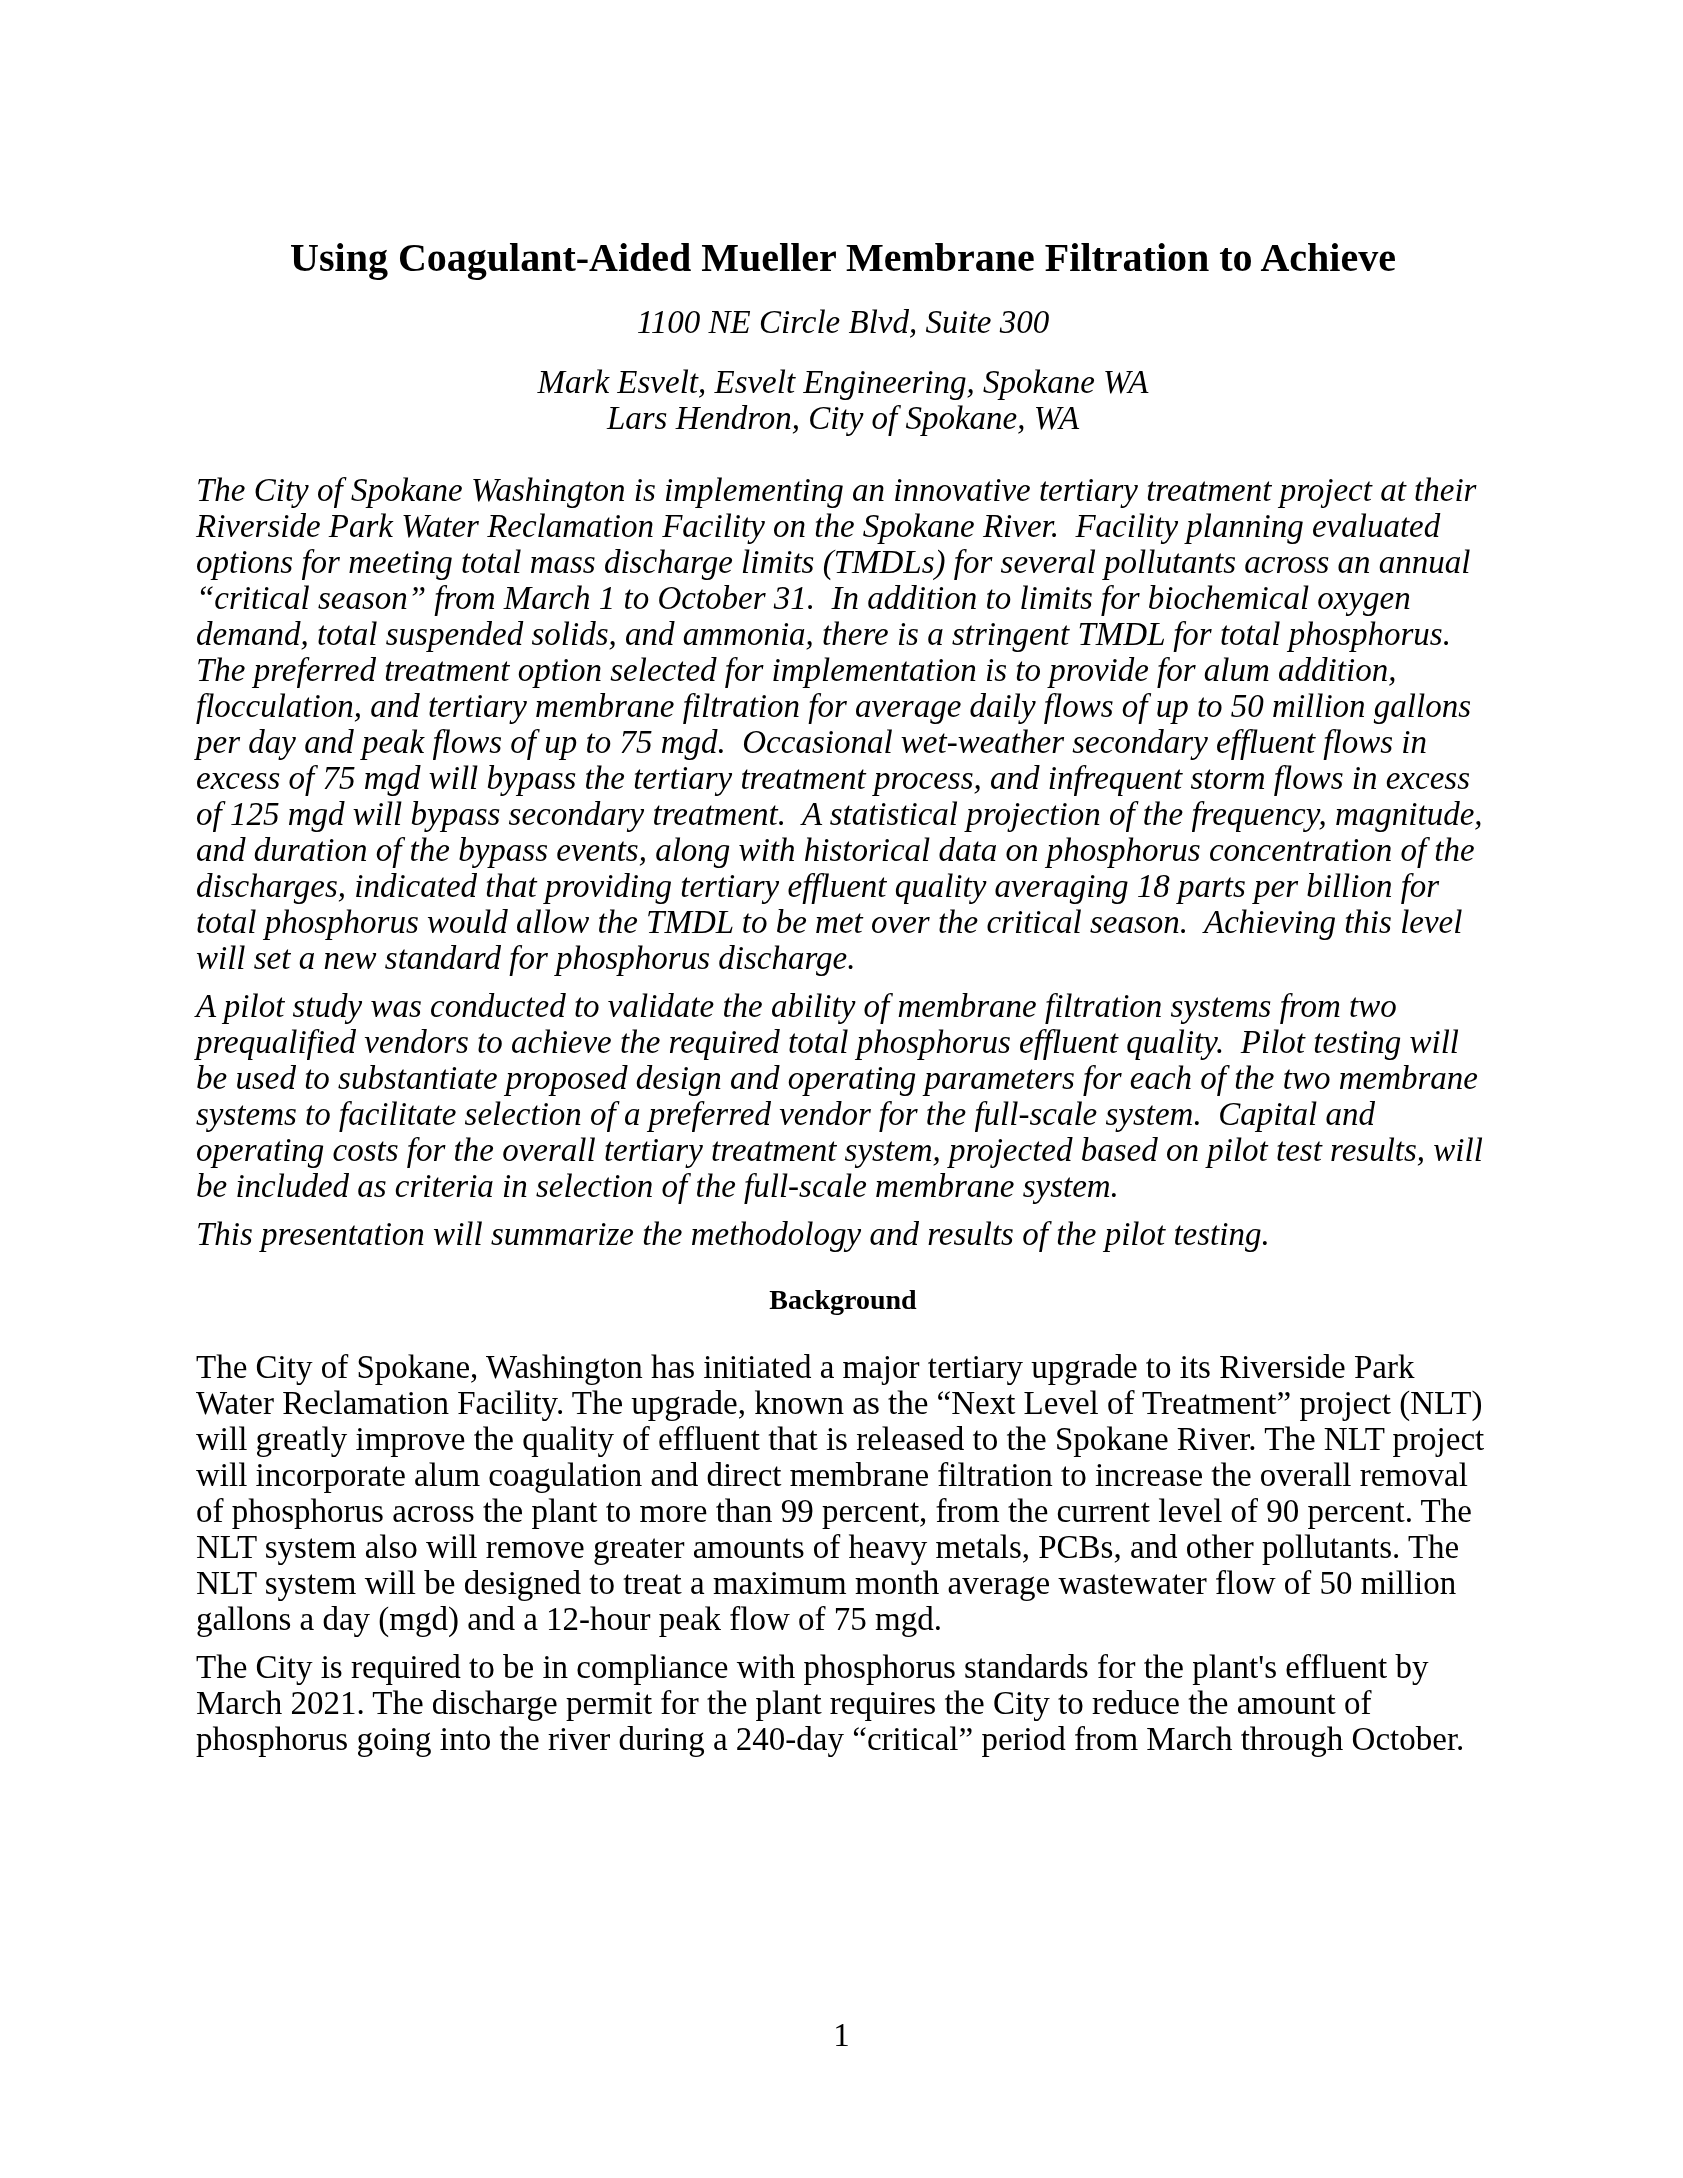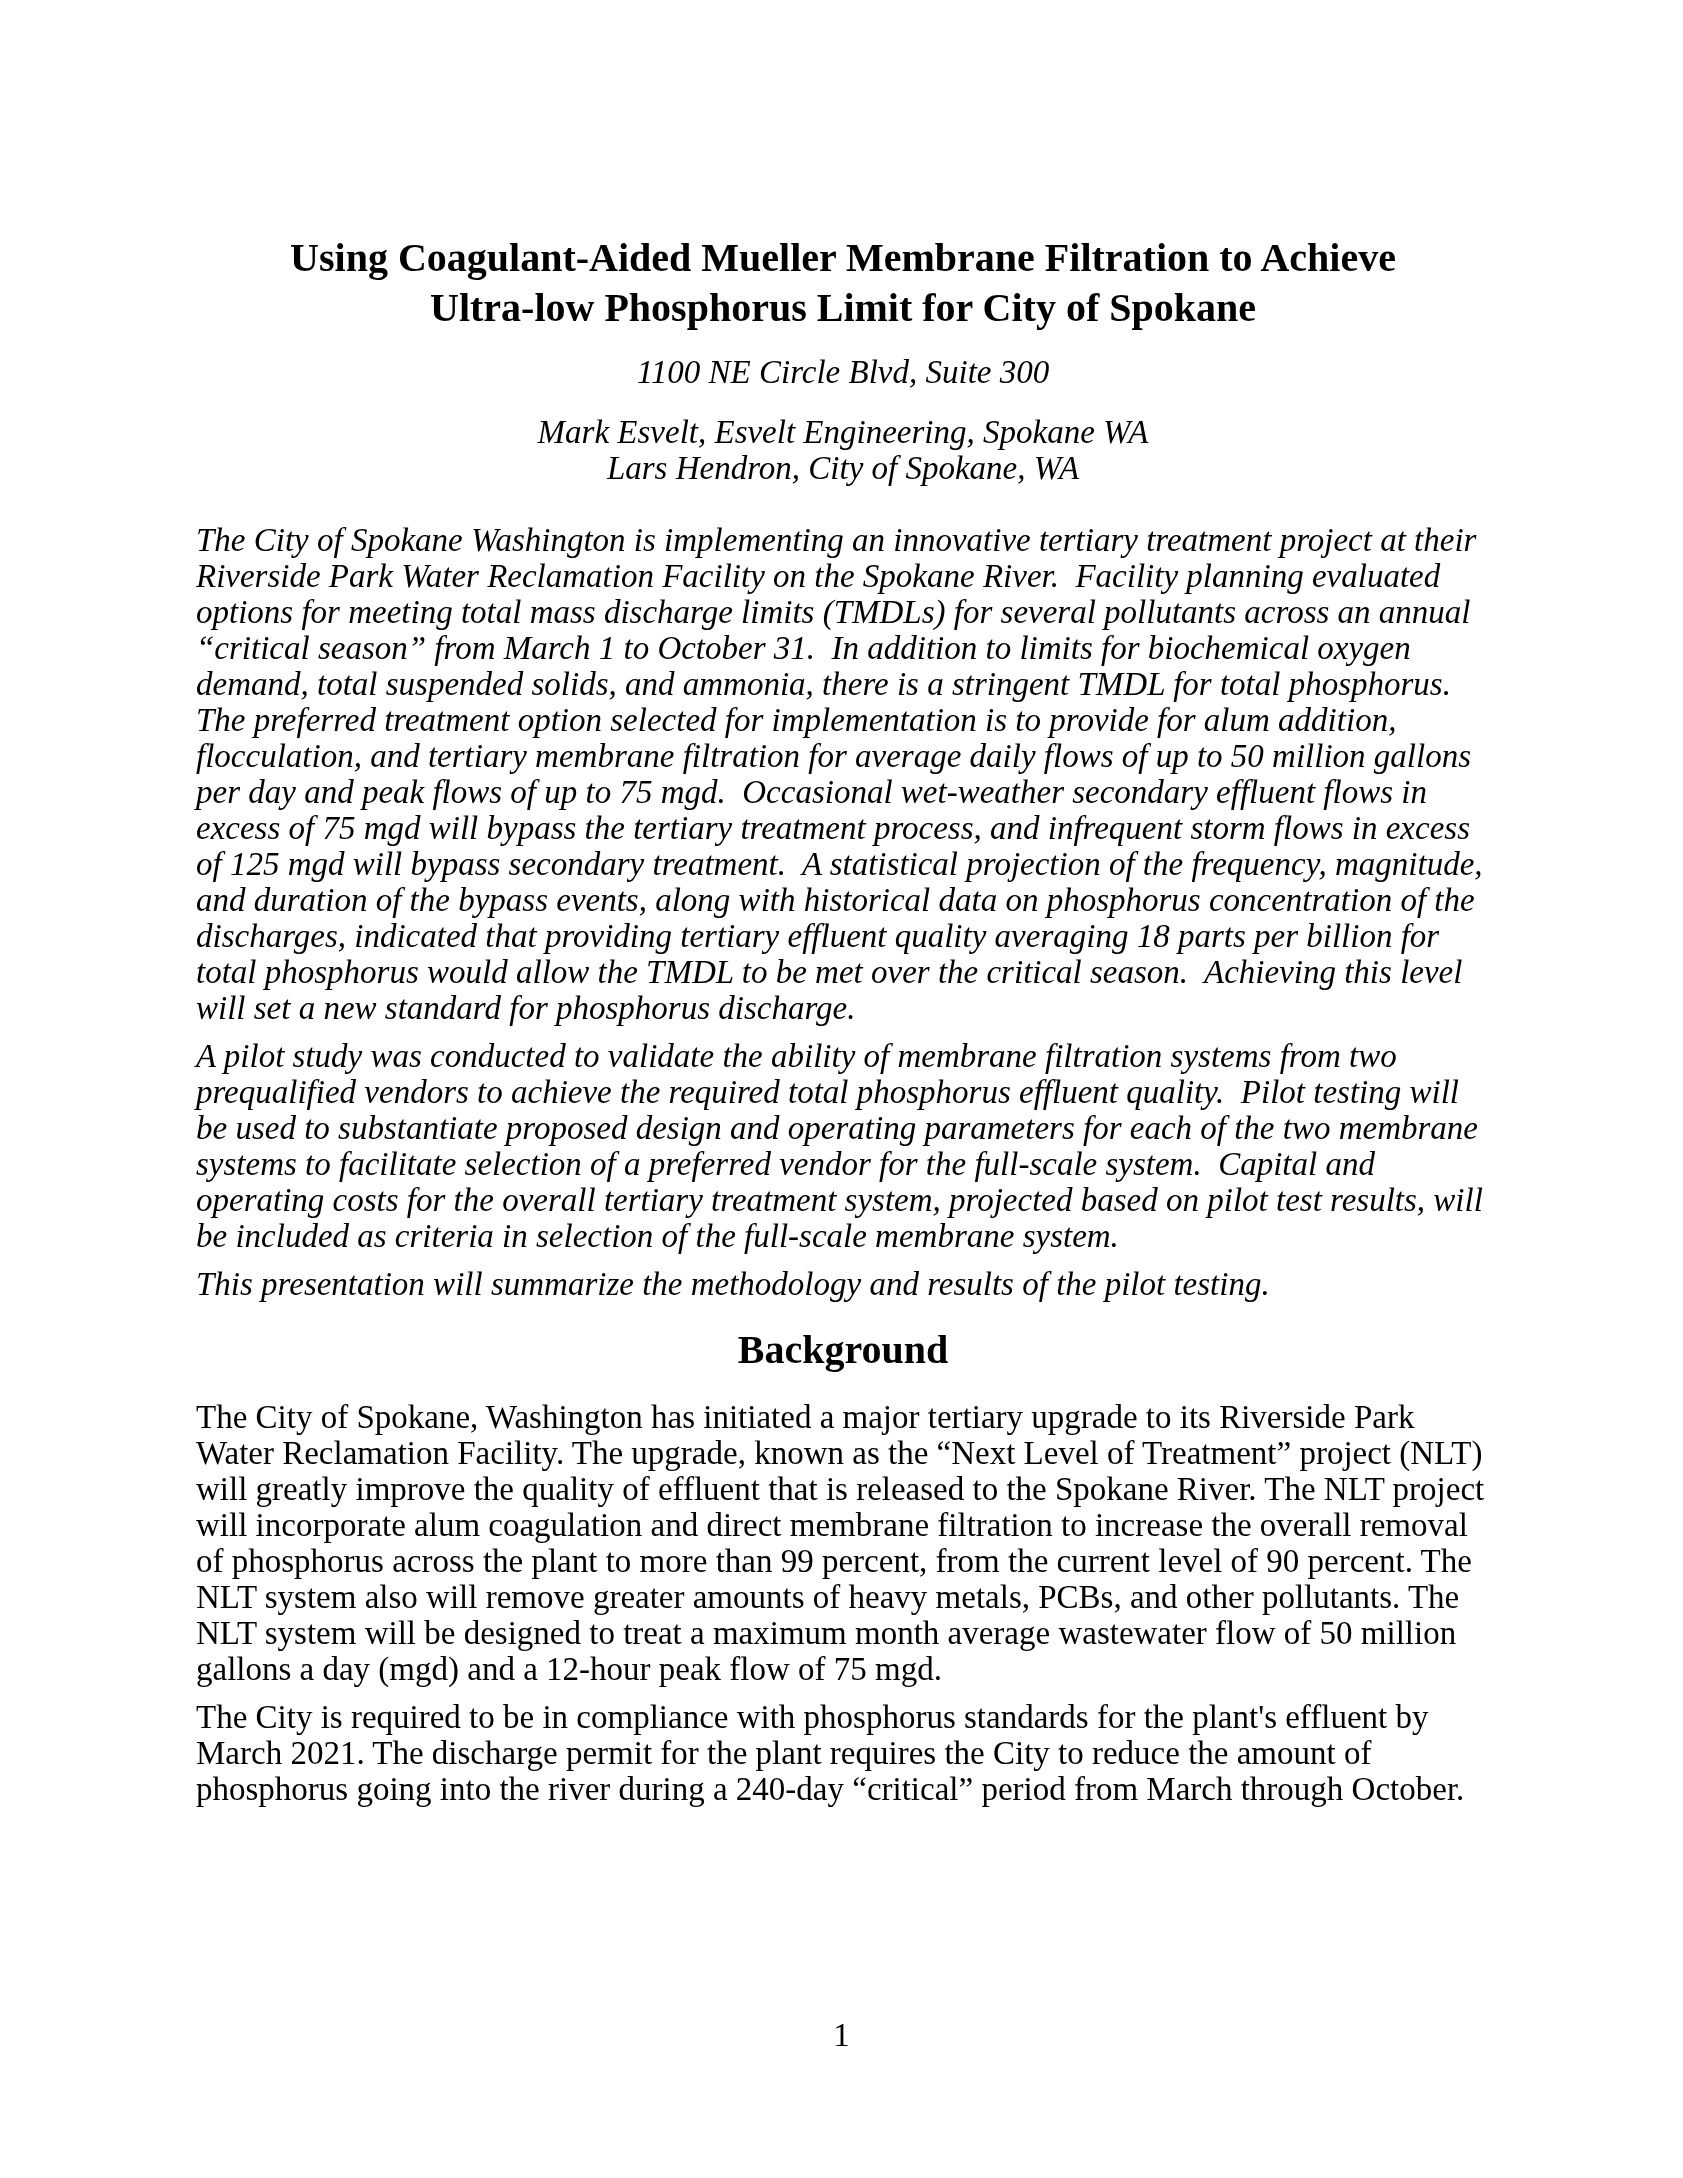--- a/index.html
+++ b/index.html
@@ -53,21 +53,21 @@
     line-height: 36px;
     text-align: left;
     margin: 12px 0 0 0;
     white-space: pre-wrap;
   }
   p.abstract.firstpara {
     margin-top: 36px;
   }
   .section-heading {
     margin: 23px 0 24px 0;
-    font-size: 40px;
+    font-size: 28px;
     line-height: 50px;
     font-weight: bold;
     text-align: center;
   }
   p.body-para {
     font-size: 33px;
     line-height: 36px;
     text-align: left;
     margin: 0 0 12px 0;
     white-space: pre-wrap;
@@ -83,21 +83,20 @@
   }
 </style>
 </head>
 <body>
 
 <div class="page">
   <div class="content">
 
     <h1 class="title">
       <div>Using Coagulant-Aided Mueller Membrane Filtration to Achieve</div>
-      <div>Ultra-low Phosphorus Limit for City of Spokane</div>
     </h1>
 
     <div class="author-block">
       <div>1100 NE Circle Blvd, Suite 300</div>
     </div>
 
     <div class="coauthor first">Mark Esvelt, Esvelt Engineering, Spokane WA</div>
     <div class="coauthor second">Lars Hendron, City of Spokane, WA</div>
 
     <p class="abstract firstpara">The City of Spokane Washington is implementing an innovative tertiary treatment project at their Riverside Park Water Reclamation Facility on the Spokane River.  Facility planning evaluated options for meeting total mass discharge limits (TMDLs) for several pollutants across an annual “critical season” from March 1 to October 31.  In addition to limits for biochemical oxygen demand, total suspended solids, and ammonia, there is a stringent TMDL for total phosphorus.  The preferred treatment option selected for implementation is to provide for alum addition, flocculation, and tertiary membrane filtration for average daily flows of up to 50 million gallons per day and peak flows of up to 75 mgd.  Occasional wet-weather secondary effluent flows in excess of 75 mgd will bypass the tertiary treatment process, and infrequent storm flows in excess of 125 mgd will bypass secondary treatment.  A statistical projection of the frequency, magnitude, and duration of the bypass events, along with historical data on phosphorus concentration of the discharges, indicated that providing tertiary effluent quality averaging 18 parts per billion for total phosphorus would allow the TMDL to be met over the critical season.  Achieving this level will set a new standard for phosphorus discharge.</p>

